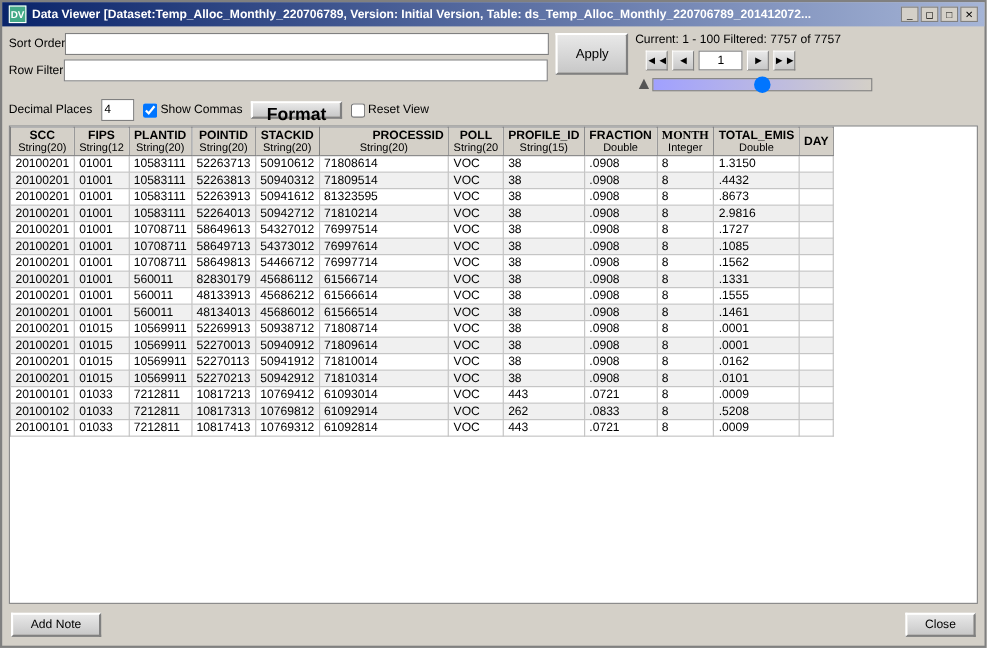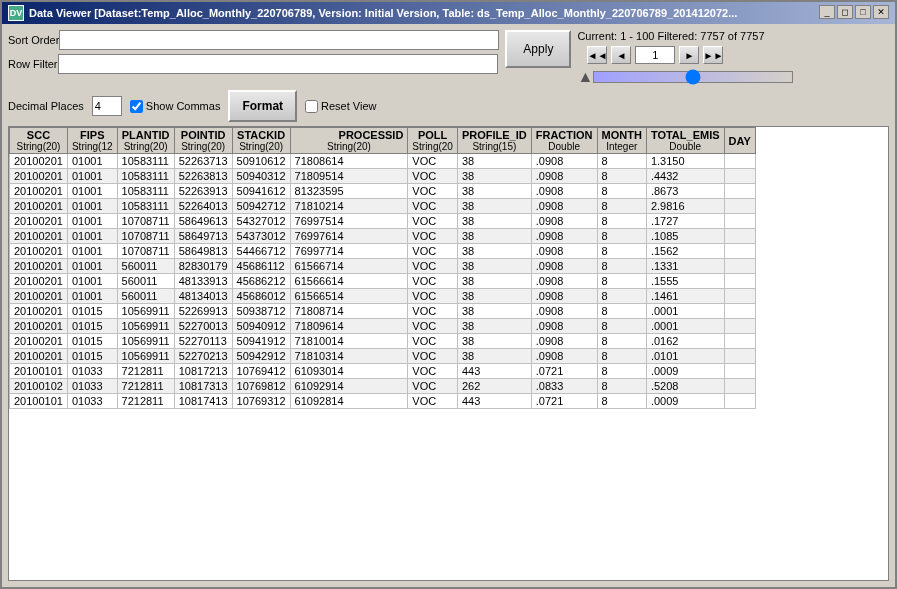--- a/index.html
+++ b/index.html
@@ -17,20 +17,21 @@
       background: #d4d0c8;
       border: 2px solid #808080;
       display: flex;
       flex-direction: column;
     }
     .title-bar {
       background: linear-gradient(to right, #0a246a, #a6b5d7);
       color: white;
       padding: 3px 6px;
       display: flex;
+      align-items: center;
       justify-content: space-between;
       height: 22px;
       flex-shrink: 0;
     }
     .title-bar-left {
       display: flex;
       align-items: center;
       gap: 5px;
       font-size: 11px;
       font-weight: bold;
@@ -165,24 +166,24 @@
     .checkbox-wrap input[type=checkbox] {
       width: 13px;
       height: 13px;
     }
     .format-btn {
       background: linear-gradient(to bottom, #e8e8e8, #c8c8c8);
       border: 2px solid #fff;
       border-right-color: #808080;
       border-bottom-color: #808080;
       padding: 2px 12px;
-      font-size: 12px;
+      font-size: 16px;
       font-weight: bold;
       cursor: pointer;
-      height: 32px;
+      height: 16px;
     }
     .reset-wrap {
       display: flex;
       align-items: center;
       gap: 3px;
     }
     .table-container {
       flex: 1;
       overflow: auto;
       border: 1px solid #808080;
@@ -340,21 +341,21 @@
               </th>
               <th>
                 <div style="font-weight:bold;">PROFILE_ID</div>
                 <div style="font-weight:normal;font-size:10px;">String(15)</div>
               </th>
               <th>
                 <div style="font-weight:bold;">FRACTION</div>
                 <div style="font-weight:normal;font-size:10px;">Double</div>
               </th>
               <th>
-                <div style="font-weight:bold;">MONTH</div>
+                <div style="font-weight:bold;font-family:Liberation Serif, serif;">MONTH</div>
                 <div style="font-weight:normal;font-size:10px;">Integer</div>
               </th>
               <th>
                 <div style="font-weight:bold;">TOTAL_EMIS</div>
                 <div style="font-weight:normal;font-size:10px;">Double</div>
               </th>
               <th>
                 <div style="font-weight:bold;">DAY</div>
                 <div style="font-weight:normal;font-size:10px;"></div>
               </th>
@@ -596,14 +597,18 @@
               <td>443</td>
               <td>.0721</td>
               <td>8</td>
               <td>.0009</td>
               <td></td>
             </tr>
           </tbody>
       </table>
     </div>
 
+    <div class="bottom-bar">
+      <button class="add-note-btn">Add Note</button>
+      <button class="close-btn">Close</button>
+    </div>
   </div>
 </div>
 
 </body></html>

